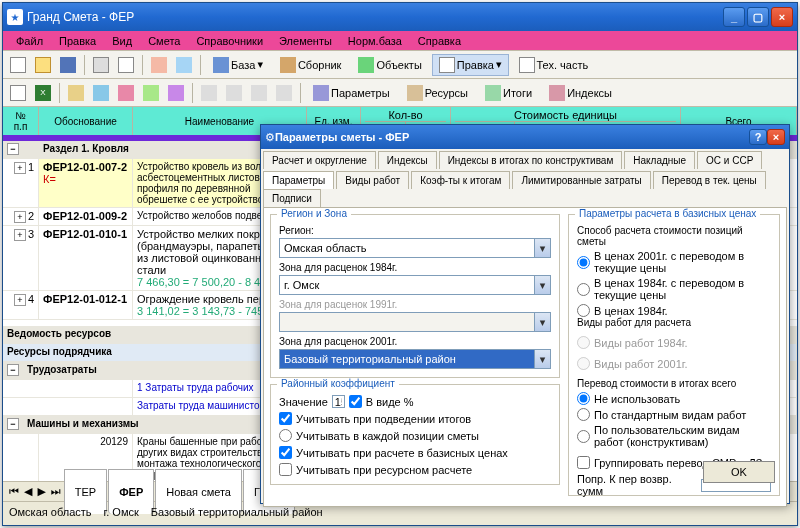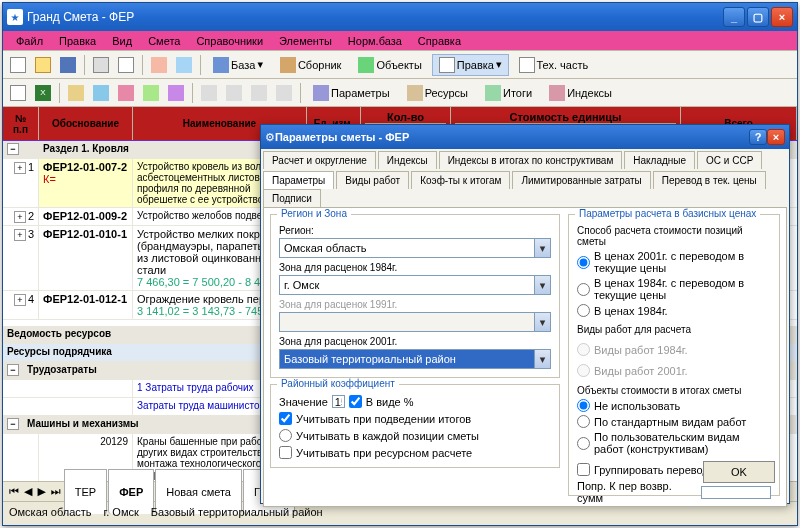--- a/index.html
+++ b/index.html
@@ -17,21 +17,21 @@
 .menubar { height: 20px; background: #ec4899; display: flex; padding: 2px 6px; gap: 2px; border-bottom: 1px solid #c0bba8; }
 .menu-item { padding: 2px 7px; cursor: pointer; }
 
 .toolbar { height: 28px; background: #f4f3ee; border-bottom: 1px solid #c0bba8; display: flex; align-items: center; padding: 0 4px; gap: 3px; }
 .tool-btn { min-width: 22px; height: 22px; border: 1px solid transparent; display: flex; align-items: center; justify-content: center; cursor: pointer; padding: 0 2px; gap: 2px; }
 .tool-btn.labeled { padding: 0 6px; }
 .tool-btn.pressed { border: 1px solid #9ab3d5; background: #d0e0f5; }
 .tool-sep { width: 1px; height: 20px; background: #b8b4a2; margin: 0 2px; }
 .tool-ico { width: 16px; height: 16px; display: inline-block; }
 
-.grid-header { height: 34px; background: #b91c1c; border-bottom: 1px solid #6d28d9; display: flex; font-weight: bold; }
+.grid-header { height: 34px; background: #5eead4; border-bottom: 6px solid #6d28d9; display: flex; }
 .col-h { border-right: 1px solid #b8b4a2; padding: 2px 4px; display: flex; align-items: center; justify-content: center; font-size: 10px; text-align: center; }
 
 .grid-body { background: #fff; height: 340px; overflow: hidden; }
 .row { display: flex; min-height: 18px; border-bottom: 1px solid #e8e6dd; }
 .cell { padding: 2px 4px; border-right: 1px solid #e8e6dd; font-size: 10px; overflow: hidden; }
 .row.section { background: #e8e6dd; font-weight: bold; }
 .row.highlight-yellow .cell:nth-child(3) { background: #ffffc8; }
 .expander { width: 12px; height: 12px; border: 1px solid #999; display: inline-flex; align-items: center; justify-content: center; font-size: 9px; margin-right: 2px; cursor: pointer; background: #fff; }
 
 .statusbar { height: 20px; background: #ece9d8; border-top: 1px solid #c0bba8; display: flex; align-items: center; padding: 0 6px; gap: 12px; font-size: 10px; }
@@ -339,20 +339,24 @@
         </div>
         <div class="chk-row">
             <input type="checkbox" checked="" style="">
             <span>Учитывать при подведении итогов</span>
           </div>
         <div class="chk-row">
             <input type="radio" style="">
             <span>Учитывать в каждой позиции сметы</span>
           </div>
         <div class="chk-row">
+            <input type="checkbox" checked="" style="">
+            <span>Учитывать при расчете в базисных ценах</span>
+          </div>
+        <div class="chk-row">
             <input type="checkbox" style="">
             <span>Учитывать при ресурсном расчете</span>
           </div>
       </div>
     </div>
     <div class="right-col">
       <div class="fieldset" style="height:282px;position:relative">
         <span class="legend">Параметры расчета в базисных ценах</span>
         <span class="fld-label">Способ расчета стоимости позиций сметы</span>
         <div class="radio-row">
@@ -360,30 +364,30 @@
             <span>В ценах 2001г. с переводом в текущие цены</span>
           </div>
         <div class="radio-row">
             <input type="radio" style="">
             <span>В ценах 1984г. с переводом в текущие цены</span>
           </div>
         <div class="radio-row">
             <input type="radio" style="">
             <span>В ценах 1984г.</span>
           </div>
-        <span class="fld-label" style="margin-top:7px">Виды работ для расчета</span>
+        <span class="fld-label" style="margin-top:0">Виды работ для расчета</span>
         <div class="radio-row dim">
             <input type="radio" disabled="" style="">
             <span>Виды работ 1984г.</span>
           </div>
         <div class="radio-row dim">
             <input type="radio" disabled="" style="">
             <span>Виды работ 2001г.</span>
           </div>
-        <span class="fld-label" style="margin-top:8px">Объекты стоимости в итогах сметы</span>
+        <span class="fld-label" style="margin-top:8px">Перевод стоимости в итогах всего</span>
         <div class="radio-row">
             <input type="radio" checked="" style="">
             <span>Не использовать</span>
           </div>
         <div class="radio-row">
             <input type="radio" style="">
             <span>По стандартным видам работ</span>
           </div>
         <div class="radio-row">
             <input type="radio" style="">

